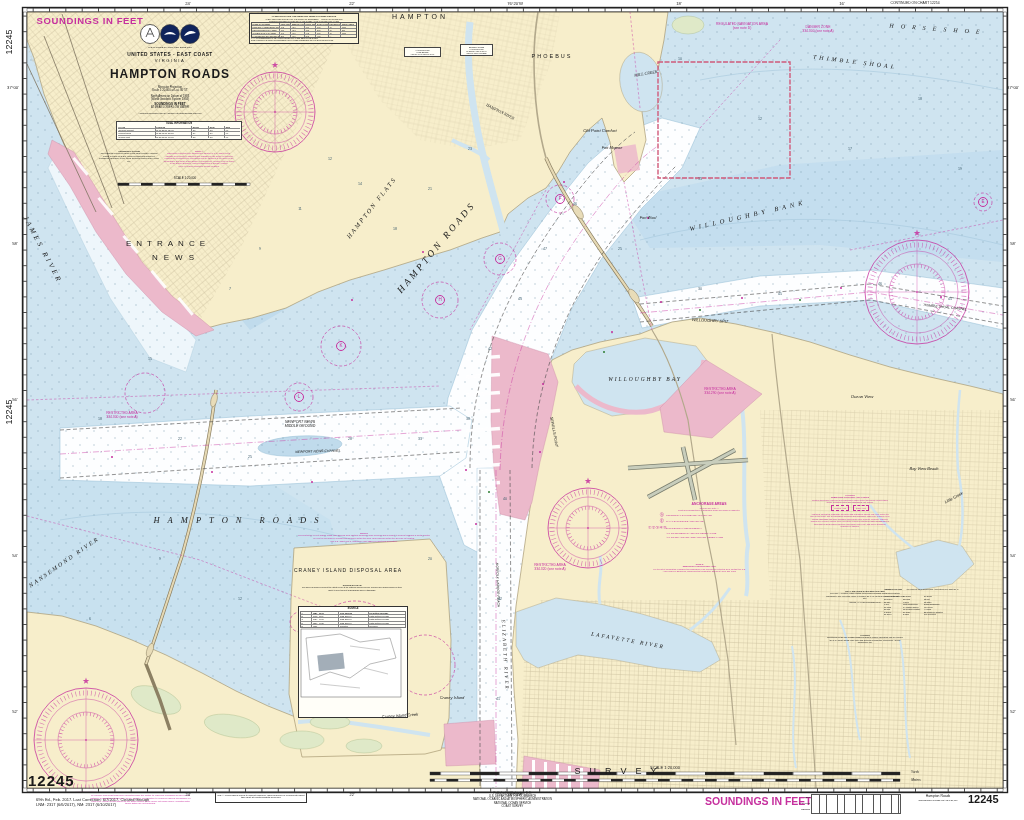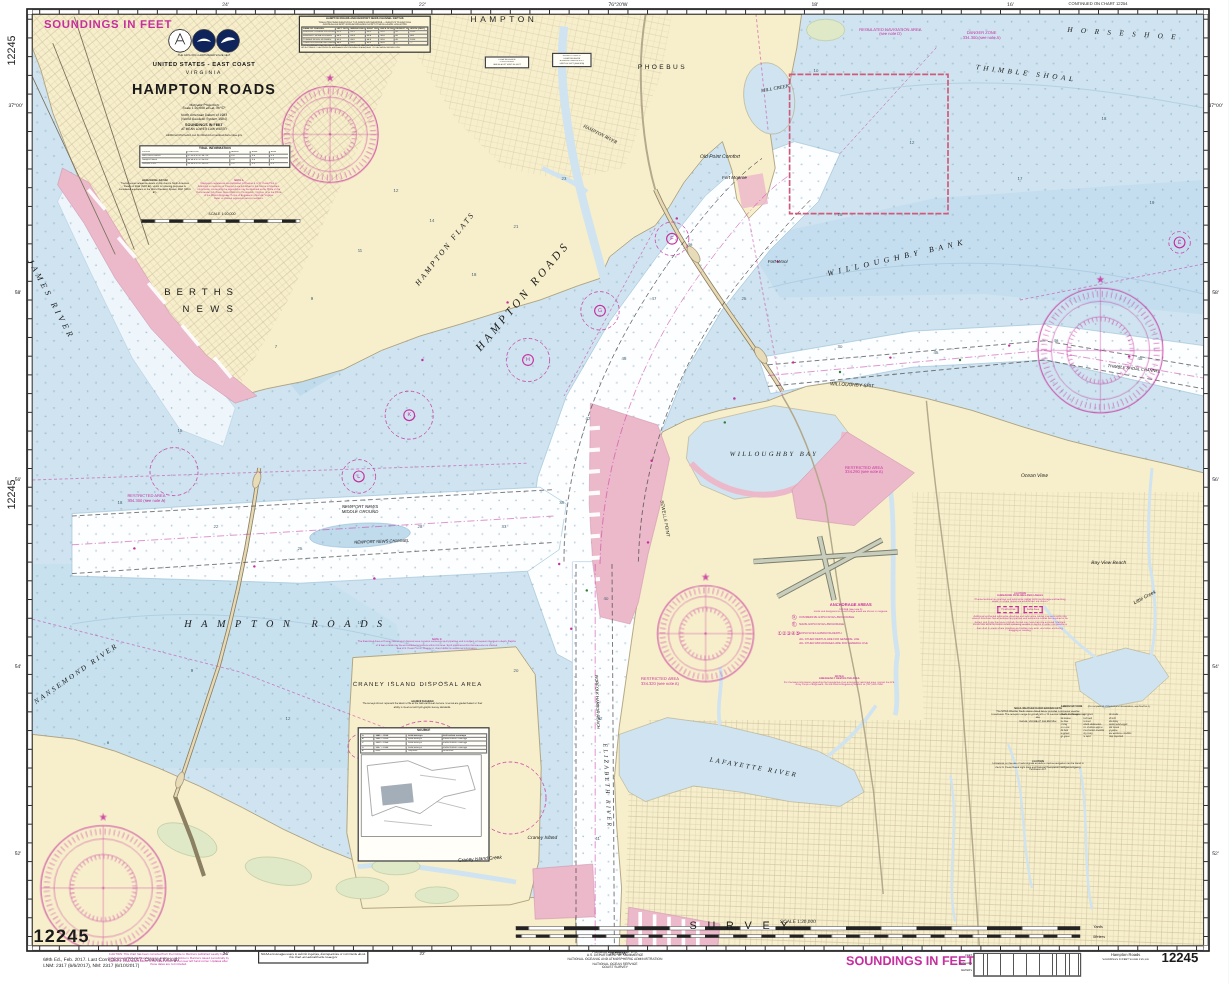--- a/index.html
+++ b/index.html
@@ -607,21 +607,21 @@
 <div class="ov ctr" style="left:912px;top:795px;width:52px;">
   <div style="font-size:3.4px;">Hampton Roads</div>
   <div style="font-size:2.2px;">SOUNDINGS IN FEET   SCALE 1:20,000</div>
 </div>
 <div class="ov b" style="left:968px;top:793px;font-size:11px;">12245</div>
 
 <div class="ov" style="left:0;top:0;width:1024px;height:820px;pointer-events:none;">
       <span class="ml" style="left: 90px; top: 21px; font-size: 9.5px; color: rgb(198, 48, 158); letter-spacing: 0.6px; font-weight: bold; transform: translate(-50%, -50%) rotate(0deg);">SOUNDINGS IN FEET</span>
       <span class="ml" style="left: 420px; top: 17px; font-size: 7px; letter-spacing: 3px; transform: translate(-50%, -50%) rotate(0deg);">HAMPTON</span>
       <span class="ml" style="left: 552px; top: 57px; font-size: 5.5px; letter-spacing: 2px; transform: translate(-50%, -50%) rotate(0deg);">PHOEBUS</span>
-      <span class="ml" style="left: 168px; top: 244px; font-size: 8px; letter-spacing: 5px; transform: translate(-50%, -50%) rotate(0deg);">BERTHS</span>
+      <span class="ml" style="left: 168px; top: 244px; font-size: 8px; letter-spacing: 5px; transform: translate(-50%, -50%) rotate(0deg);">ENTRANCE</span>
       <span class="ml" style="left: 176px; top: 258px; font-size: 8px; letter-spacing: 6px; transform: translate(-50%, -50%) rotate(0deg);">NEWS</span>
       <span class="ml" style="left: 620px; top: 772px; font-size: 9px; letter-spacing: 9px; transform: translate(-50%, -50%) rotate(0deg);">SURVEY</span>
       <span class="ml" style="left: 372px; top: 208px; font-size: 6.5px; letter-spacing: 2px; font-style: italic; font-family: &quot;Liberation Serif&quot;, serif; transform: translate(-50%, -50%) rotate(-52deg);">HAMPTON  FLATS</span>
       <span class="ml" style="left: 437px; top: 248px; font-size: 9.5px; letter-spacing: 3px; font-style: italic; font-family: &quot;Liberation Serif&quot;, serif; transform: translate(-50%, -50%) rotate(-50deg);">HAMPTON   ROADS</span>
       <span class="ml" style="left: 240px; top: 520px; font-size: 8.5px; letter-spacing: 8px; font-style: italic; font-family: &quot;Liberation Serif&quot;, serif; transform: translate(-50%, -50%) rotate(0deg);">HAMPTON   ROADS</span>
       <span class="ml" style="left: 748px; top: 216px; font-size: 6.5px; letter-spacing: 4px; font-style: italic; font-family: &quot;Liberation Serif&quot;, serif; transform: translate(-50%, -50%) rotate(-13deg);">WILLOUGHBY  BANK</span>
       <span class="ml" style="left: 855px; top: 62px; font-size: 6px; letter-spacing: 3px; font-style: italic; font-family: &quot;Liberation Serif&quot;, serif; transform: translate(-50%, -50%) rotate(7deg);">THIMBLE  SHOAL</span>
       <span class="ml" style="left: 938px; top: 29px; font-size: 6px; letter-spacing: 7px; font-style: italic; font-family: &quot;Liberation Serif&quot;, serif; transform: translate(-50%, -50%) rotate(4deg);">HORSESHOE</span>
       <span class="ml" style="left: 945px; top: 308px; font-size: 3.4px; font-style: italic; transform: translate(-50%, -50%) rotate(6deg);">THIMBLE SHOAL CHANNEL</span>
       <span class="ml" style="left: 42px; top: 250px; font-size: 7px; letter-spacing: 3px; font-style: italic; font-family: &quot;Liberation Serif&quot;, serif; transform: translate(-50%, -50%) rotate(62deg);">JAMES  RIVER</span>

